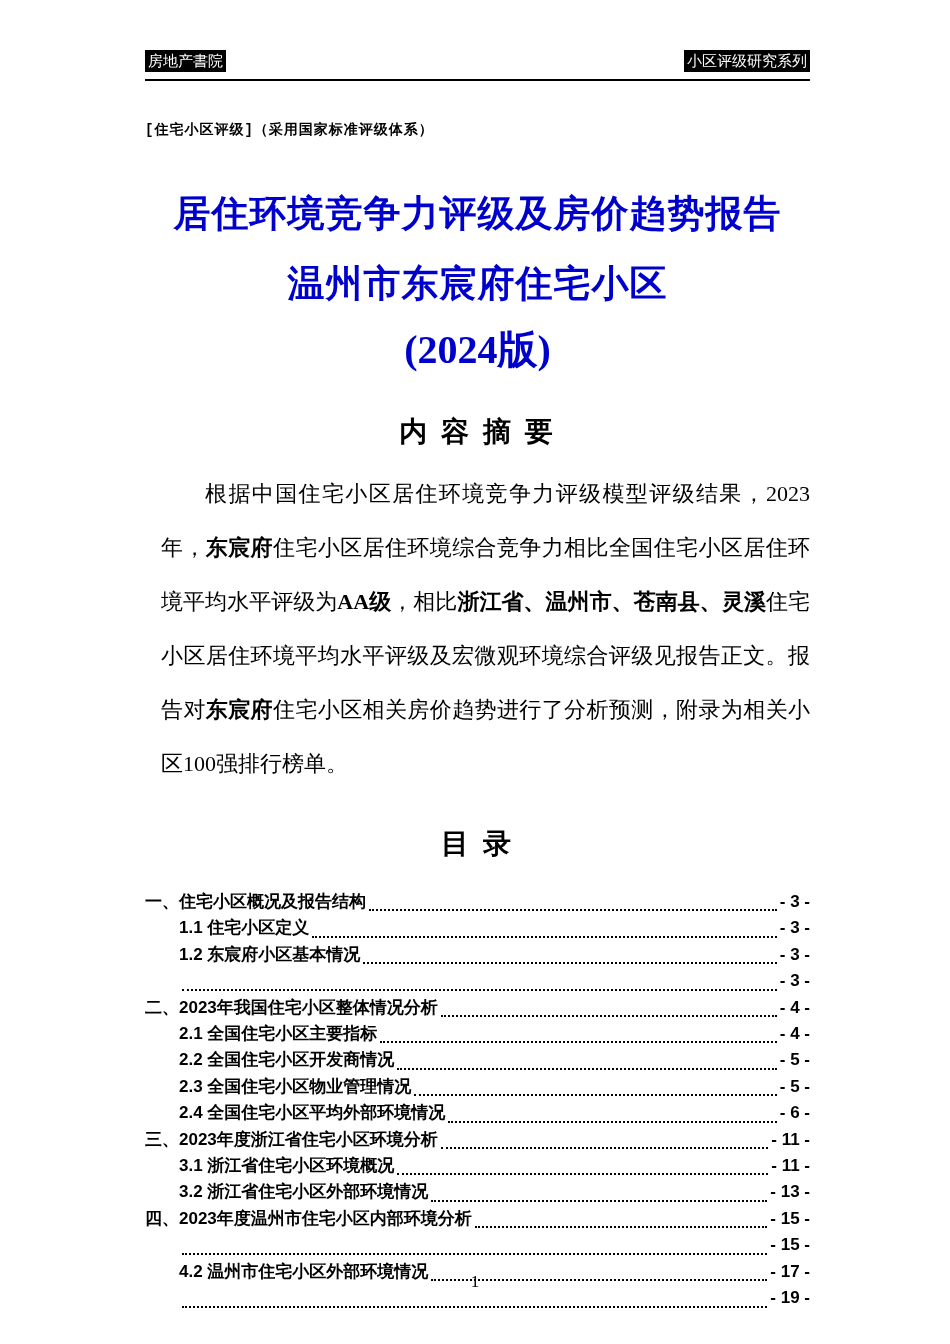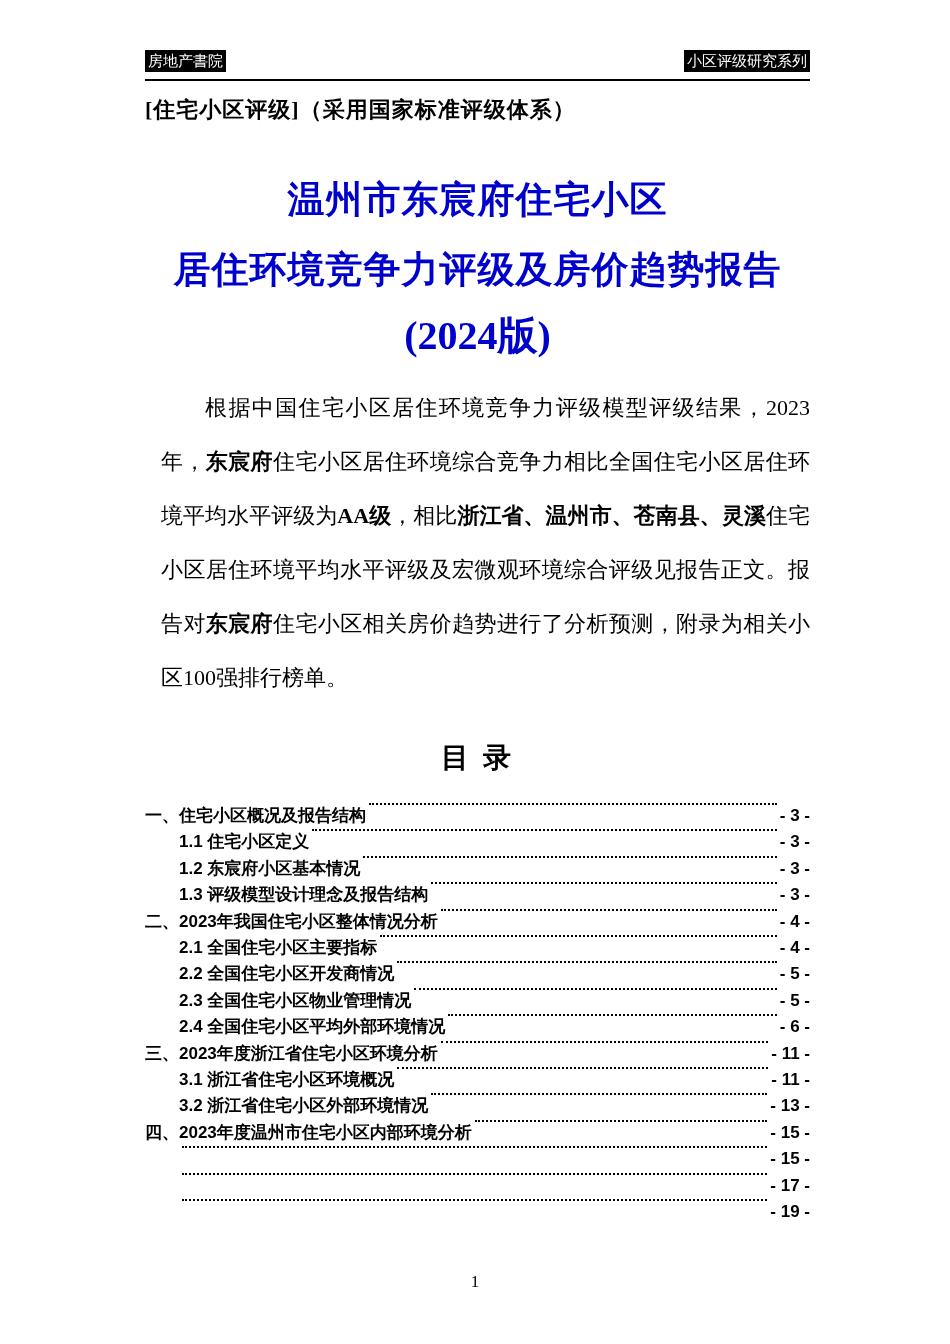--- a/index.html
+++ b/index.html
@@ -29,24 +29,24 @@
     padding: 2px 3px;
     line-height: 1.2;
   }
   .header-rule {
     border-bottom: 2px solid #000;
     margin-top: 7px;
   }
 
   
   .doc-subtitle {
-    margin-top: 14px;
-    font-family: Liberation Serif, serif;
-    font-weight: bold;
-    font-size: 22px;
+    margin-top: 40px;
+    font-family: Liberation Mono, monospace;
+    font-weight: bold;
+    font-size: 14px;
     letter-spacing: 1px;
   }
 
   
   .title-block {
     text-align: center;
     margin-top: 40px;
     color: var(--title-blue, #0000cc);
     font-weight: bold;
   }
@@ -83,21 +83,21 @@
 
   
   .toc {
     margin-top: 26px;
     font-family: "Liberation Sans", sans-serif;
     font-weight: bold;
     font-size: 17px;
   }
   .toc-row {
     display: flex;
-    align-items: flex-start;
+    align-items: flex-end;
     line-height: 26.4px;
     cursor: pointer;
   }
   .toc-row.lvl2 { padding-left: 34px; }
   .toc-text { white-space: nowrap; }
   .toc-dots {
     flex: 1;
     border-bottom: 2px dotted #000;
     margin: 0 3px 4px 3px;
     min-width: 20px;
@@ -122,25 +122,26 @@
 
   <div class="header-row">
     <span class="header-tag">房地产書院</span>
     <span class="header-tag">小区评级研究系列</span>
   </div>
   <div class="header-rule"></div>
 
   <div class="doc-subtitle">[住宅小区评级]（采用国家标准评级体系）</div>
 
   <div class="title-block">
+    <div class="title-line">居住环境竞争力评级及房价趋势报告</div>
     <div class="title-line">温州市东宸府住宅小区</div>
-    <div class="title-line">居住环境竞争力评级及房价趋势报告</div>
     <div class="title-edition">(2024版)</div>
   </div>
 
+  <div class="section-heading">内 容 摘 要</div>
 
   <p class="summary-text"><span>根据中国住宅小区居住环境竞争力评级模型评级结果，2023年，</span><b>东宸府</b><span>住宅小区居住环境综合竞争力相比全国住宅小区居住环境平均水平评级为</span><b>AA级</b><span>，相比</span><b>浙江省、温州市、苍南县、灵溪</b><span>住宅小区居住环境平均水平评级及宏微观环境综合评级见报告正文。报告对</span><b>东宸府</b><span>住宅小区相关房价趋势进行了分析预测，附录为相关小区100强排行榜单。</span></p>
 
   <div class="section-heading">目 录</div>
 
   <div class="toc">
 
     <div class="toc-row lvl1">
       <span class="toc-text">一、住宅小区概况及报告结构</span>
       <span class="toc-dots"></span>
@@ -150,21 +151,20 @@
       <span class="toc-text">1.1 住宅小区定义</span>
       <span class="toc-dots"></span>
       <span class="toc-page">- 3 -</span>
     </div>
     <div class="toc-row lvl2">
       <span class="toc-text">1.2 东宸府小区基本情况</span>
       <span class="toc-dots"></span>
       <span class="toc-page">- 3 -</span>
     </div>
     <div class="toc-row lvl2">
-      <span class="toc-text">1.3 评级模型设计理念及报告结构</span>
       <span class="toc-dots"></span>
       <span class="toc-page">- 3 -</span>
     </div>
     <div class="toc-row lvl1">
       <span class="toc-text">二、2023年我国住宅小区整体情况分析</span>
       <span class="toc-dots"></span>
       <span class="toc-page">- 4 -</span>
     </div>
     <div class="toc-row lvl2">
       <span class="toc-text">2.1 全国住宅小区主要指标</span>
@@ -204,20 +204,21 @@
     <div class="toc-row lvl1">
       <span class="toc-text">四、2023年度温州市住宅小区内部环境分析</span>
       <span class="toc-dots"></span>
       <span class="toc-page">- 15 -</span>
     </div>
     <div class="toc-row lvl2">
       <span class="toc-dots"></span>
       <span class="toc-page">- 15 -</span>
     </div>
     <div class="toc-row lvl2">
+      <span class="toc-text">4.2 温州市住宅小区外部环境情况</span>
       <span class="toc-dots"></span>
       <span class="toc-page">- 17 -</span>
     </div>
     <div class="toc-row lvl2">
       <span class="toc-dots"></span>
       <span class="toc-page">- 19 -</span>
     </div>
 
   </div>
 

